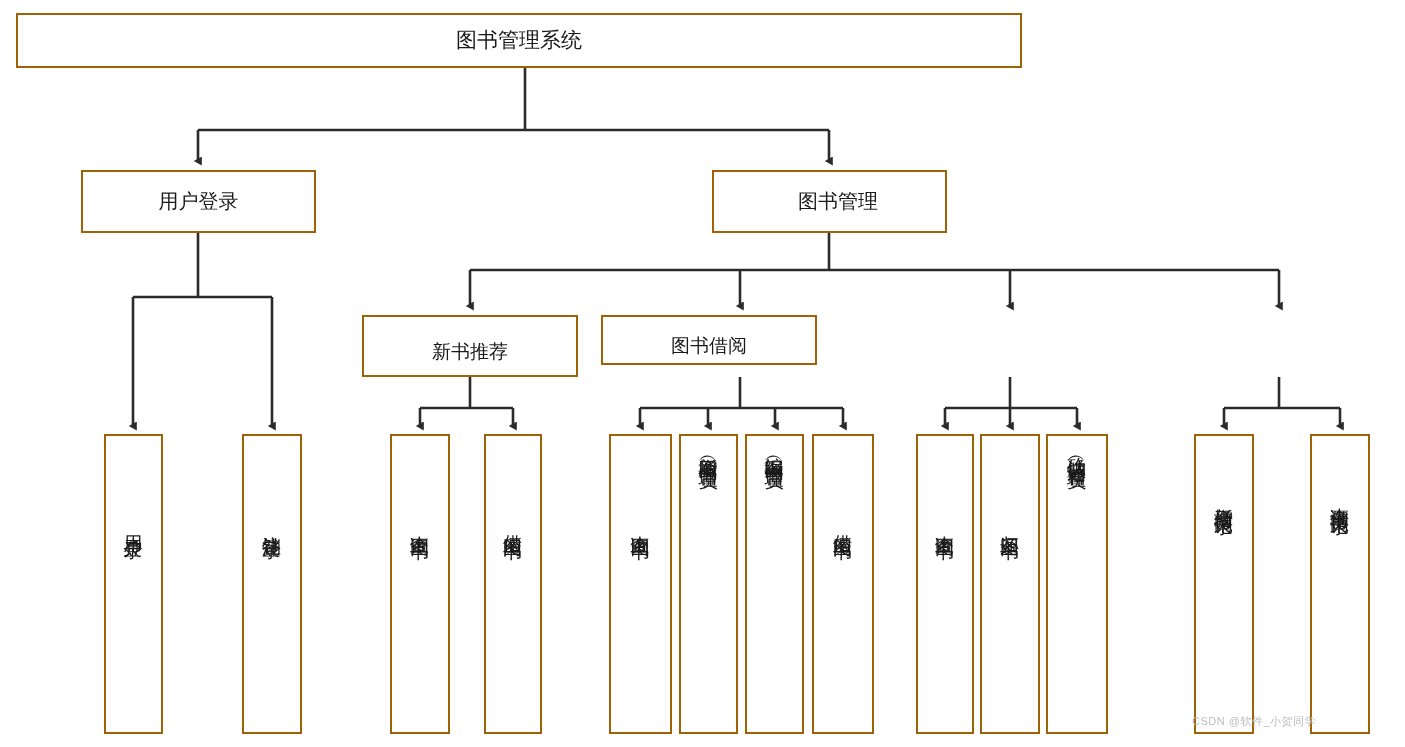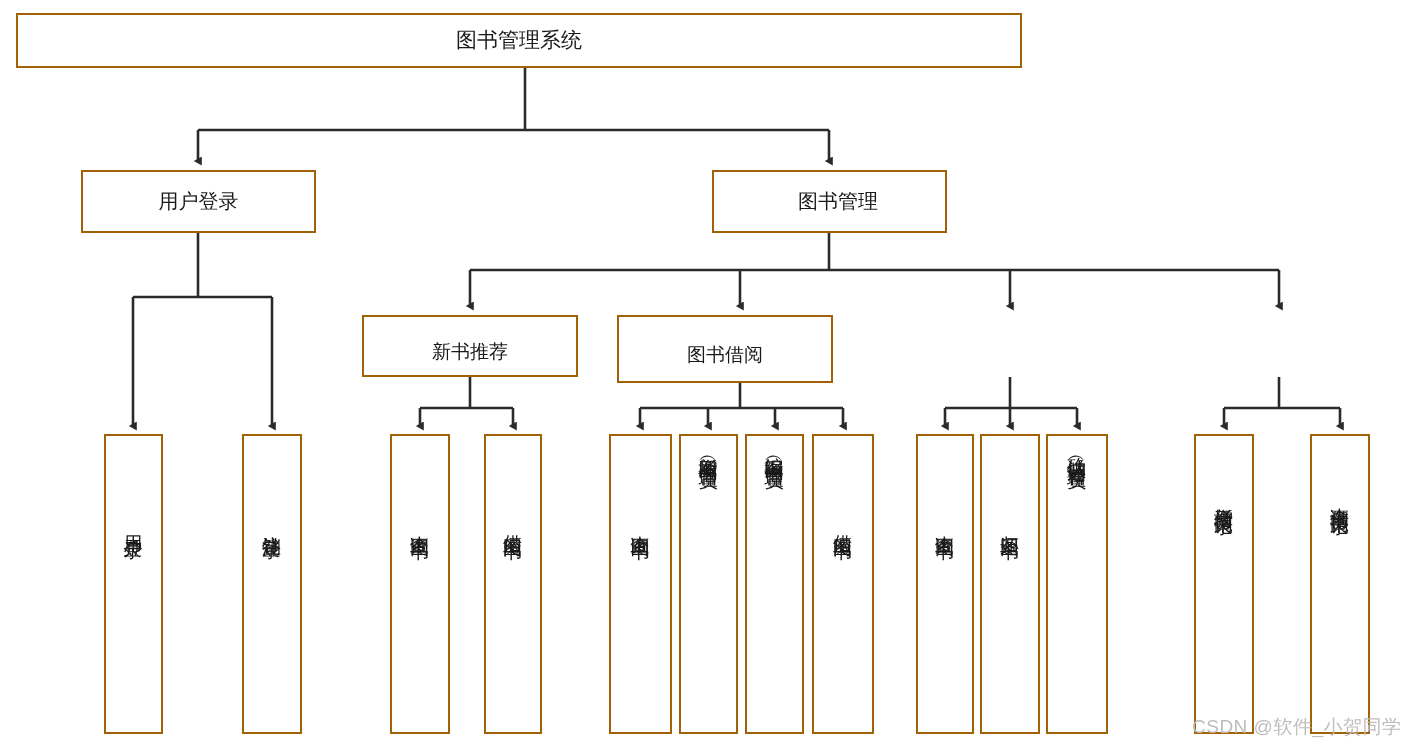--- a/index.html
+++ b/index.html
@@ -62,21 +62,21 @@
   .node.leaf.mid .label {
     margin-top: 78px;
   }
   .node.leaf.midshort .label {
     margin-top: 50px;
   }
   .watermark {
     position: absolute;
     left: 1192px;
     top: 714px;
-    font-size: 19px;
+    font-size: 11px;
     color: #bdbdbd;
     white-space: nowrap;
     letter-spacing: 0.5px;
   }
 </style>
 </head>
 <body>
 
 <div id="diagram-root">
 
@@ -137,21 +137,21 @@
   <div class="node lvl1" style="left:81px; top:170px; width:235px; height:63px;">
     <span class="label">用户登录</span>
   </div>
   <div class="node lvl1" style="left:712px; top:170px; width:235px; height:63px;padding-left:17px;">
     <span class="label">图书管理</span>
   </div>
 
   <div class="node lvl2" style="left:362px; top:315px; width:216px; height:62px;">
     <span class="label">新书推荐</span>
   </div>
-  <div class="node lvl2" style="left:617px; top:315px; width:216px; height:68px;">
+  <div class="node lvl2" style="left:601px; top:315px; width:216px; height:50px;">
     <span class="label">图书借阅</span>
   </div>
 
   <div class="node leaf mid" style="left:104px; top:434px; width:59px; height:300px;">
     <span class="label">用户登录</span>
   </div>
   <div class="node leaf mid" style="left:242px; top:434px; width:60px; height:300px;">
     <span class="label">注销登录</span>
   </div>
 

